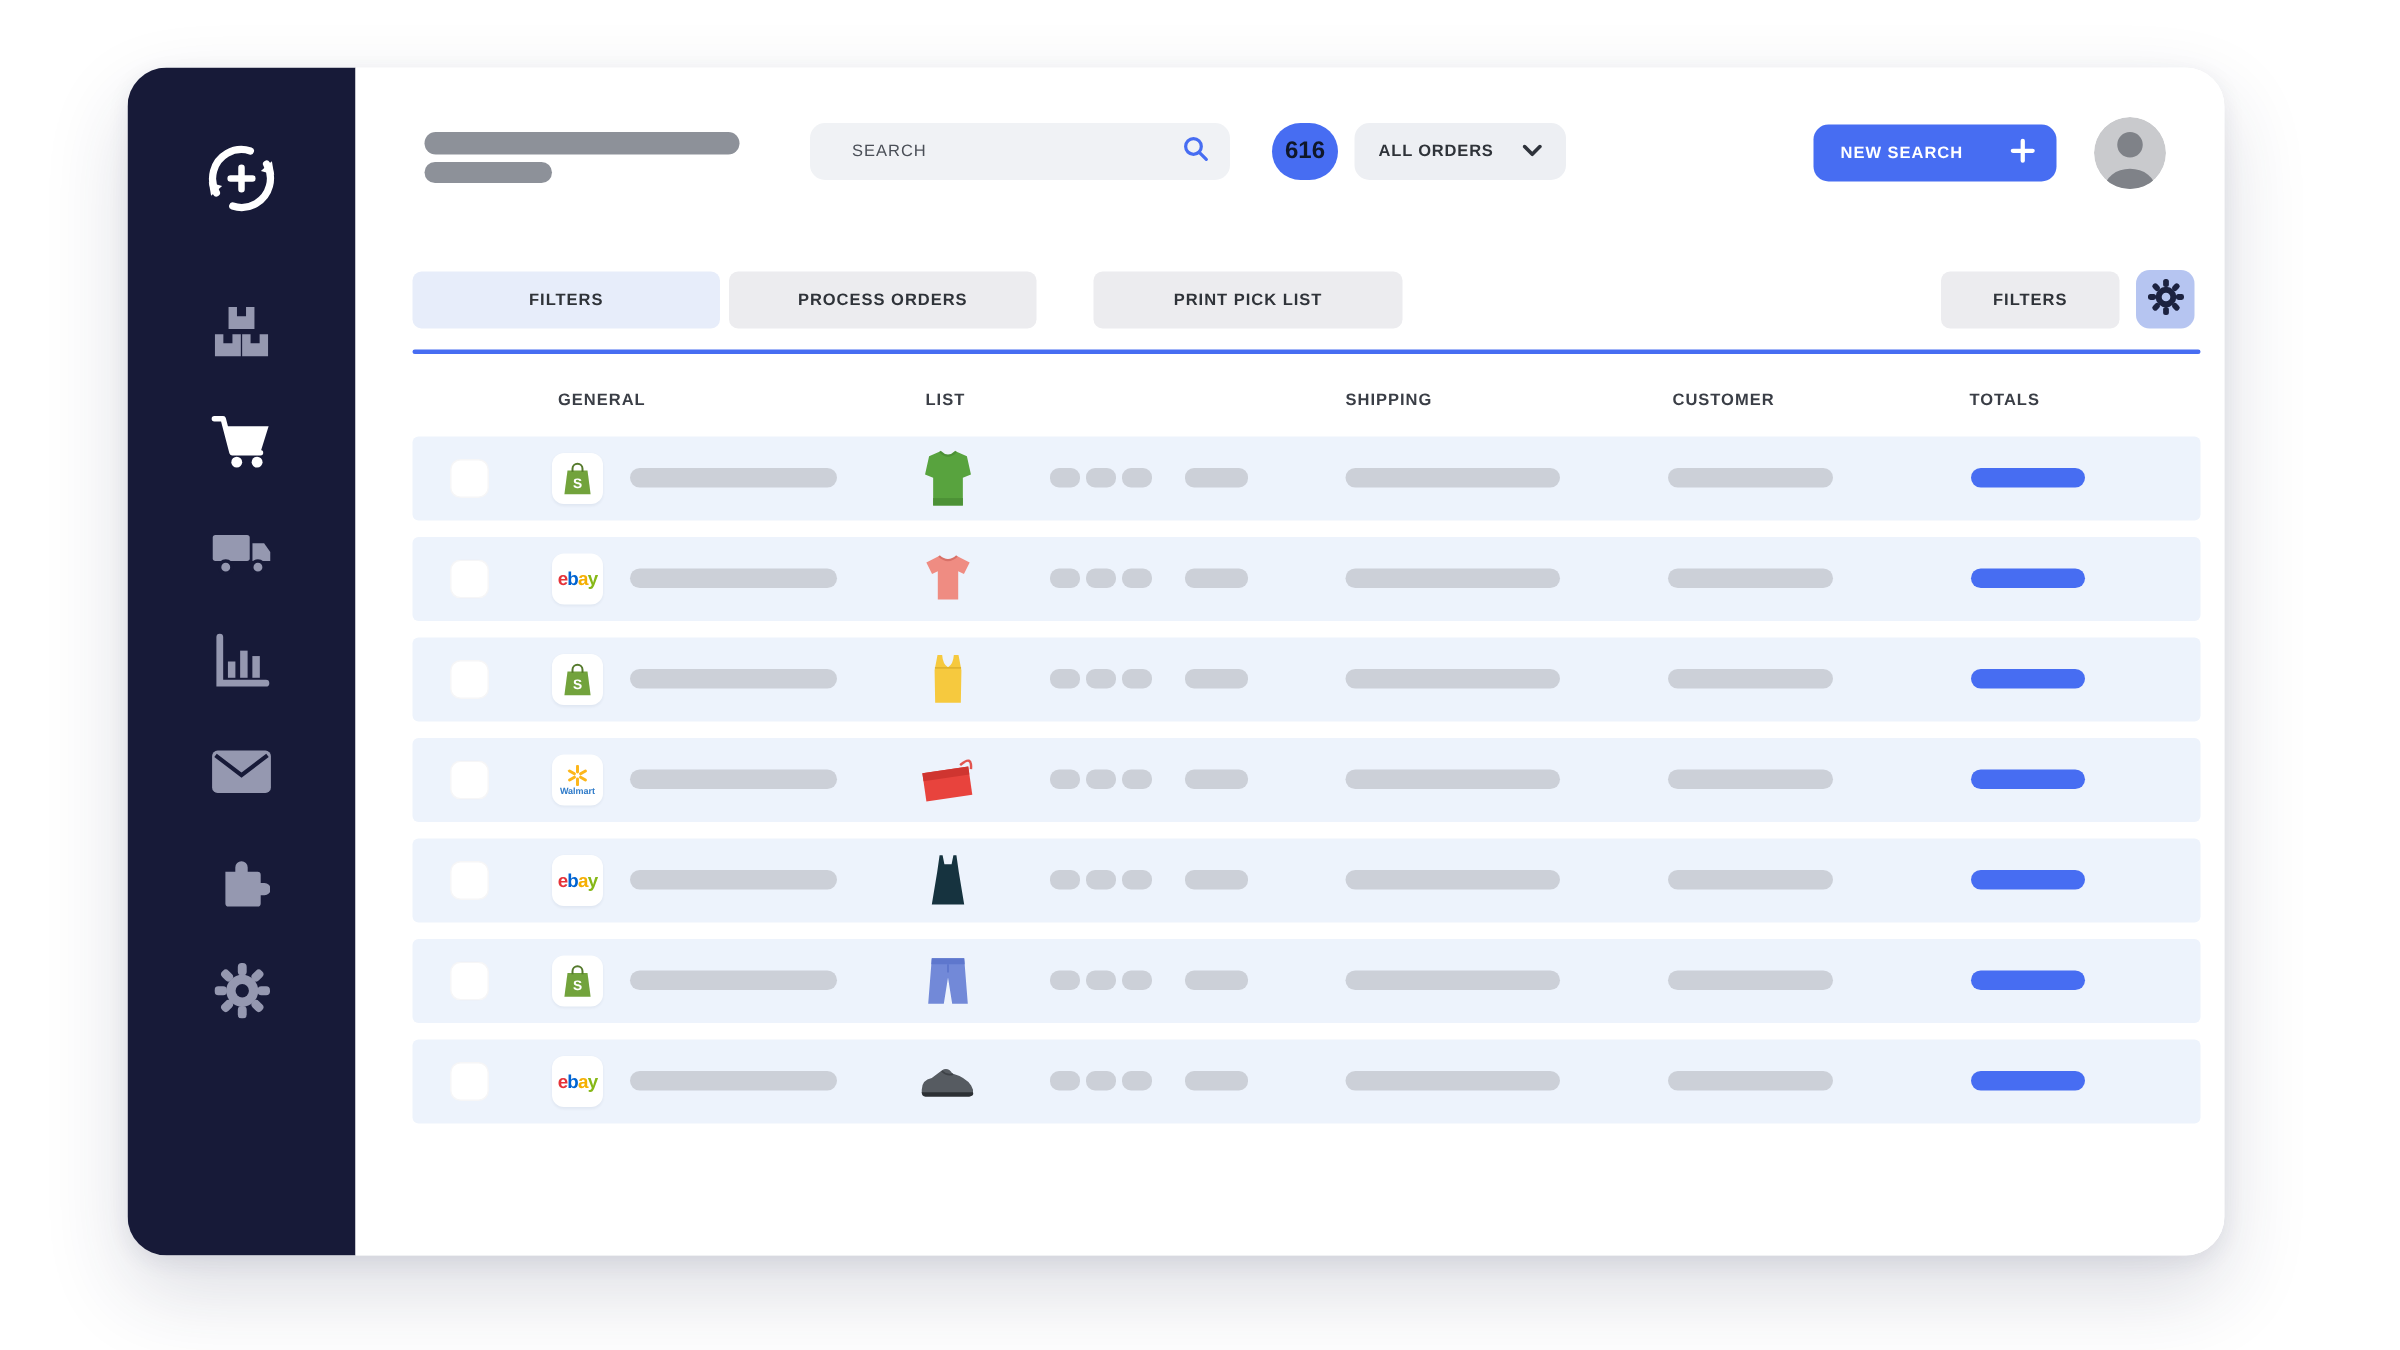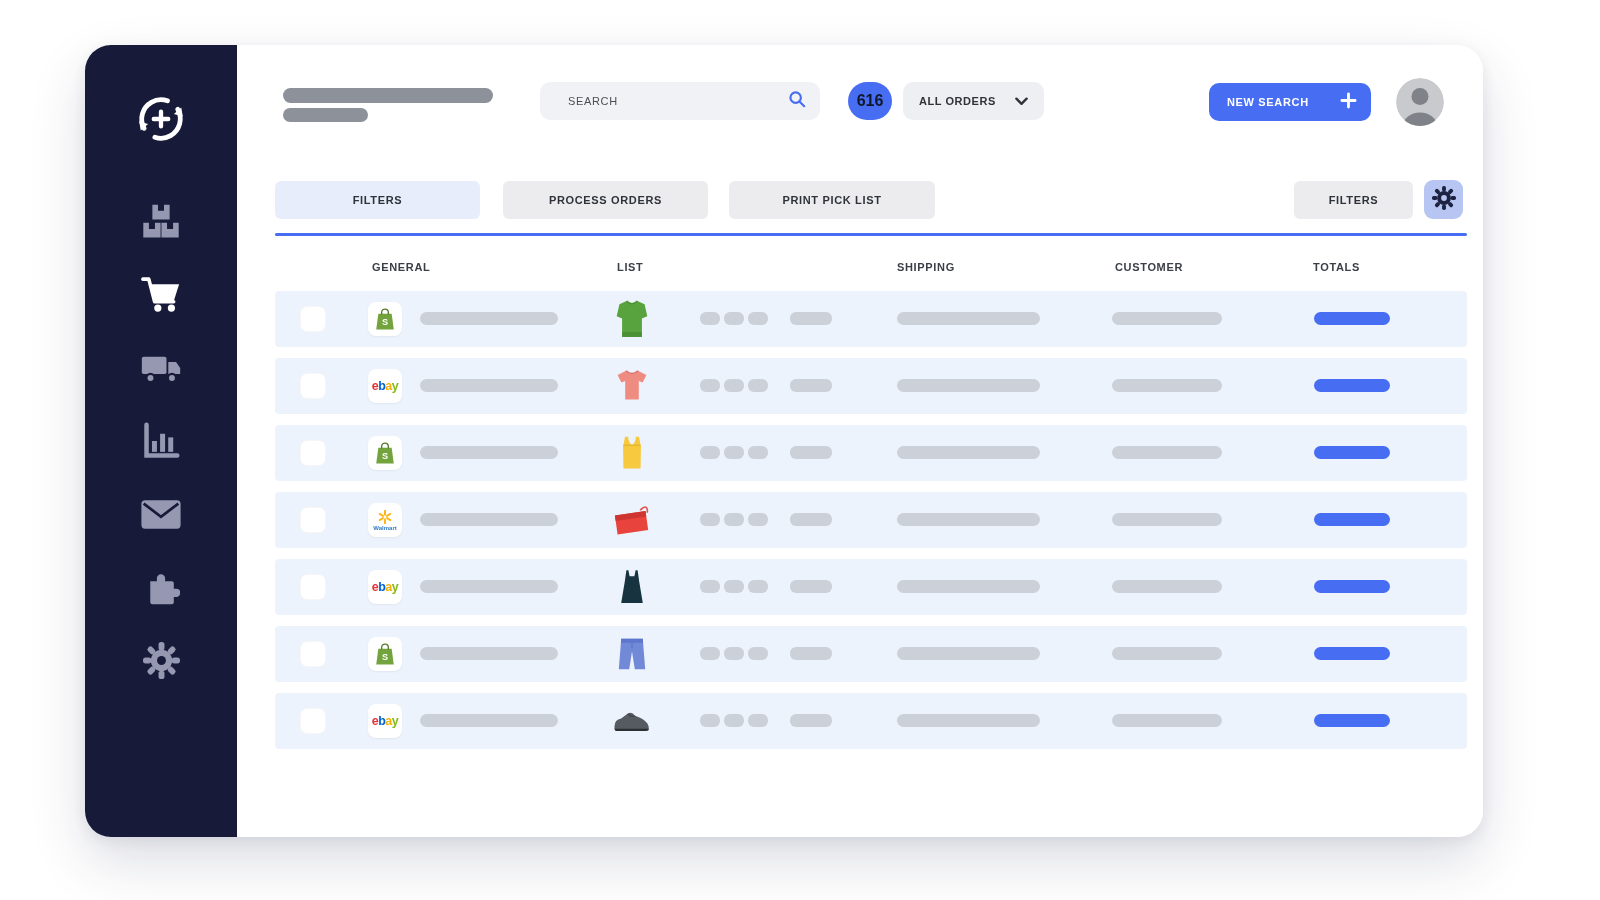--- a/index.html
+++ b/index.html
@@ -37,21 +37,21 @@
   .count-badge{position:absolute;left:611px;top:37px;width:44px;height:38px;background:var(--accent);border-radius:19px;color:#0f172a;font-size:16px;font-weight:700;display:flex;align-items:center;justify-content:center;cursor:pointer;}
   .orders-filter{position:absolute;left:666px;top:37px;width:141px;height:38px;background:#edeff3;border-radius:10px;display:flex;align-items:center;justify-content:space-between;padding:0 16px;cursor:pointer;}
   .orders-filter .lbl{font-size:11px;font-weight:700;letter-spacing:.05em;color:var(--ink);}
   .new-order-btn{position:absolute;left:972px;top:38px;width:162px;height:38px;background:var(--accent);border:none;border-radius:10px;display:flex;align-items:center;justify-content:space-between;padding:0 14px 0 18px;cursor:pointer;}
   .new-order-btn .lbl{color:#fff;font-size:11px;font-weight:700;letter-spacing:.06em;font-family:"Liberation Sans",sans-serif;}
   .avatar{position:absolute;left:1159px;top:33px;width:48px;height:48px;border-radius:50%;overflow:hidden;cursor:pointer;}
   
   .tbtn{position:absolute;top:136px;height:38px;border:none;border-radius:6px;background:var(--btn-gray);
         font-family:"Liberation Sans",sans-serif;font-size:11px;font-weight:700;letter-spacing:.06em;color:var(--ink);cursor:pointer;}
   .tbtn-actions{left:38px;width:205px;background:var(--actions-bg);}
-  .tbtn-process{left:266px;width:205px;}
+  .tbtn-process{left:249px;width:205px;}
   .tbtn-pick{left:472px;width:206px;margin-left:20px;}
   .tbtn-labels{left:690px;width:204px;}
   .tbtn-filters{left:1057px;width:119px;}
   .gear-btn{position:absolute;left:1187px;top:135px;width:39px;height:39px;border:none;border-radius:9px;background:var(--gear-btn-bg);display:flex;align-items:center;justify-content:center;cursor:pointer;color:#1c2240;}
   .toolbar-divider{position:absolute;left:38px;top:188px;width:1192px;height:3px;background:var(--accent);border-radius:2px;}
   
   .thead{position:absolute;left:38px;top:216px;width:1192px;height:16px;}
   .thead span{position:absolute;top:0;font-size:11px;font-weight:700;letter-spacing:.06em;color:#3a3e46;}
   .col-general{left:97px;}  .col-items{left:342px;}  .col-shipping{left:622px;}  .col-customer{left:840px;}  .col-totals{left:1038px;}
   .tbody{position:absolute;left:38px;top:246px;width:1192px;}

